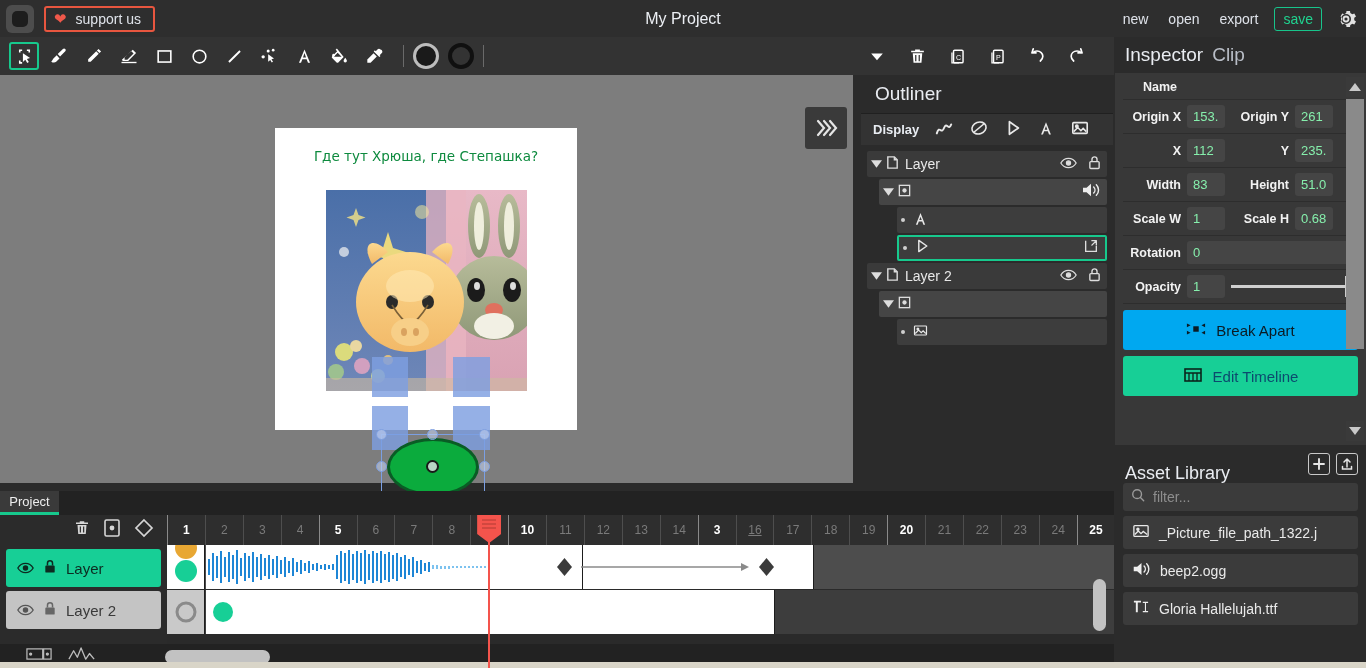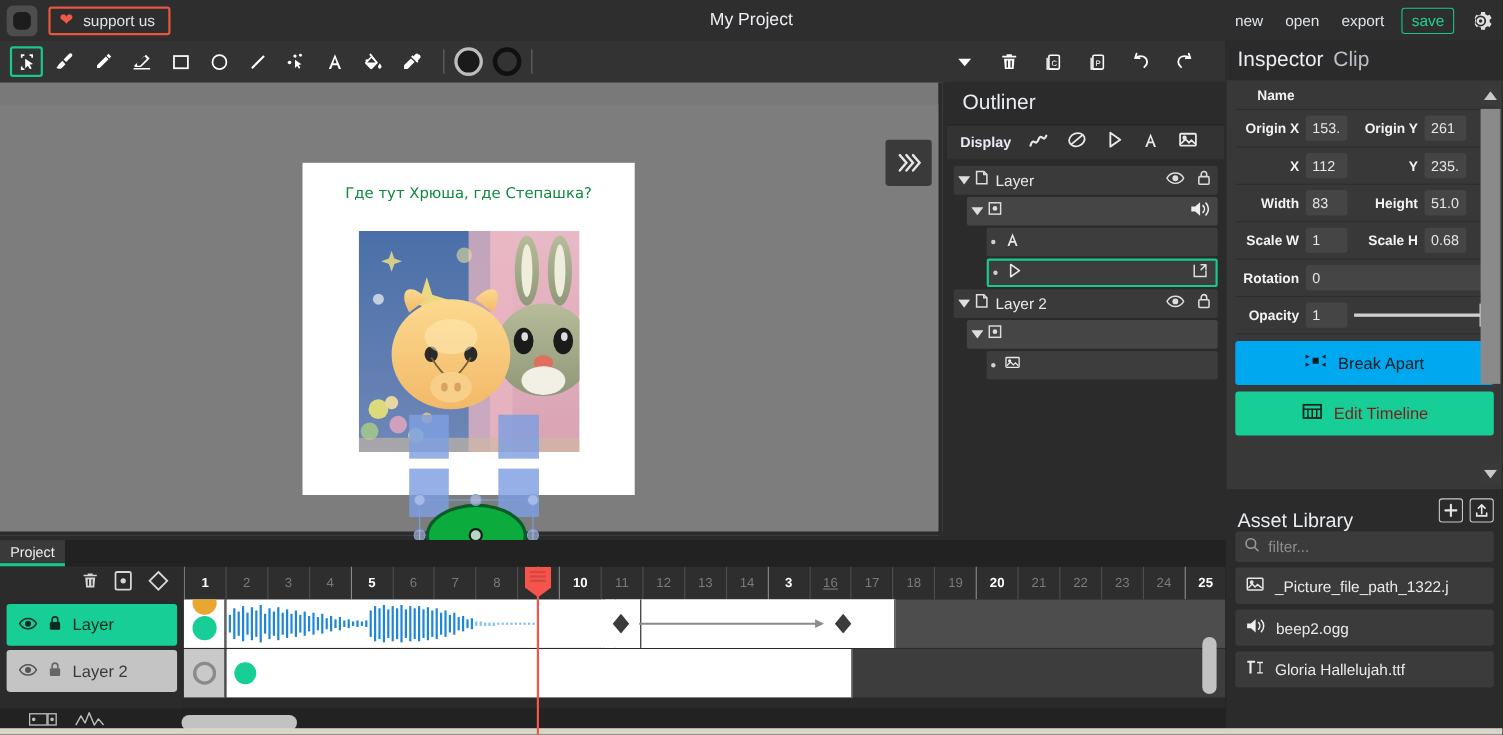--- a/index.html
+++ b/index.html
@@ -62,21 +62,21 @@
   .swatch-fill { width:26px;height:26px;border-radius:50%;background:#1a1a1a;border:3px solid #bdbdbd; }
   .swatch-stroke { width:26px;height:26px;border-radius:50%;background:transparent;border:4px solid #101010; margin-left:9px;}
   .tb-right { margin-left:auto; display:flex; align-items:center; padding-right:12px; gap:0; }
   .tb-right .tool { margin-right:10px; }
 
   
   #canvas-area {
     position:absolute; left:0; top:75px; width:857px; height:412px;
     background:#797979; border:4px solid #2b2b2b; border-top:none; border-left:none;
   }
-  #canvas-inner { position:absolute; left:0; top:0; right:0; bottom:0; background:#7d7d7d;margin-top:20px; }
+  #canvas-inner { position:absolute; left:0; top:0; right:0; bottom:0; background:#7d7d7d; }
   #artboard {
     position:absolute; left:275px; top:53px; width:302px; height:302px;
     background:#ffffff;
   }
   #art-title {
     position:absolute; top:20px; left:0; width:100%; text-align:center;
     font-size:13.5px; color:#0d8a3e; font-family:"DejaVu Sans", sans-serif;
   }
   #art-photo {
     position:absolute; left:51px; top:62px; width:201px; height:201px;
@@ -150,33 +150,33 @@
     background:#2b2b2b;
   }
   #insp-head { height:36px; display:flex;align-items:center;padding-left:10px;
     font-size:19px;color:#e9ecf1; }
   #insp-head .sub{ color:#b9bec7; margin-left:9px;}
   #insp-body { position:relative; height:372px; background:#383838; padding:0 8px; overflow:hidden;}
   .prow { display:flex; align-items:center; gap:6px; padding:5px 0; border-bottom:1px solid #2d2d2d;}
   .plabel { font-size:12.5px; font-weight:bold; color:#f2f2f2; text-align:right; }
   .pfield {
     background:#454545; border-radius:3px; height:23px; display:flex;
-    align-items:center; padding:0 6px; font-size:13px; color:#e5e5e5;
+    align-items:center; padding:0 6px; font-size:13px; color:#86efac;
     overflow:hidden; white-space:nowrap;
   }
   .pfield.ph { color:#8f8f8f; }
   .slider { flex:1; height:23px; position:relative; display:flex; align-items:center; }
   .slider .track { height:3px; background:#cfcfcf; width:100%; }
   .slider .knob { position:absolute; right:0; width:13px;height:21px;background:#ccc; }
   .btn-big {
     height:40px; border-radius:3px; display:flex; align-items:center;
     justify-content:center; gap:10px; font-size:15px; cursor:pointer; margin:6px 0;
   }
   #btn-break { background:#00a8f0; color:#0b1b24; }
-  #btn-edit-tl { background:#17cf96; color:#7f1d1d; }
+  #btn-edit-tl { background:#17cf96; color:#0c4a6e; }
   #btn-scripts { background:#454545; color:#eaeaea; height:30px; font-size:14px;}
   #insp-scroll {
     position:absolute; right:2px; top:4px; width:18px; height:364px;
   }
   #insp-scroll .bar { position:absolute; top:22px; width:18px; height:250px; background:#8a8a8a; }
   .arrow-btn { position:absolute; width:18px;height:20px; display:flex;align-items:center;justify-content:center;background:#3a3a3a;}
 
   
   #assets {
     position:absolute; left:1115px; top:445px; width:251px; height:223px;

